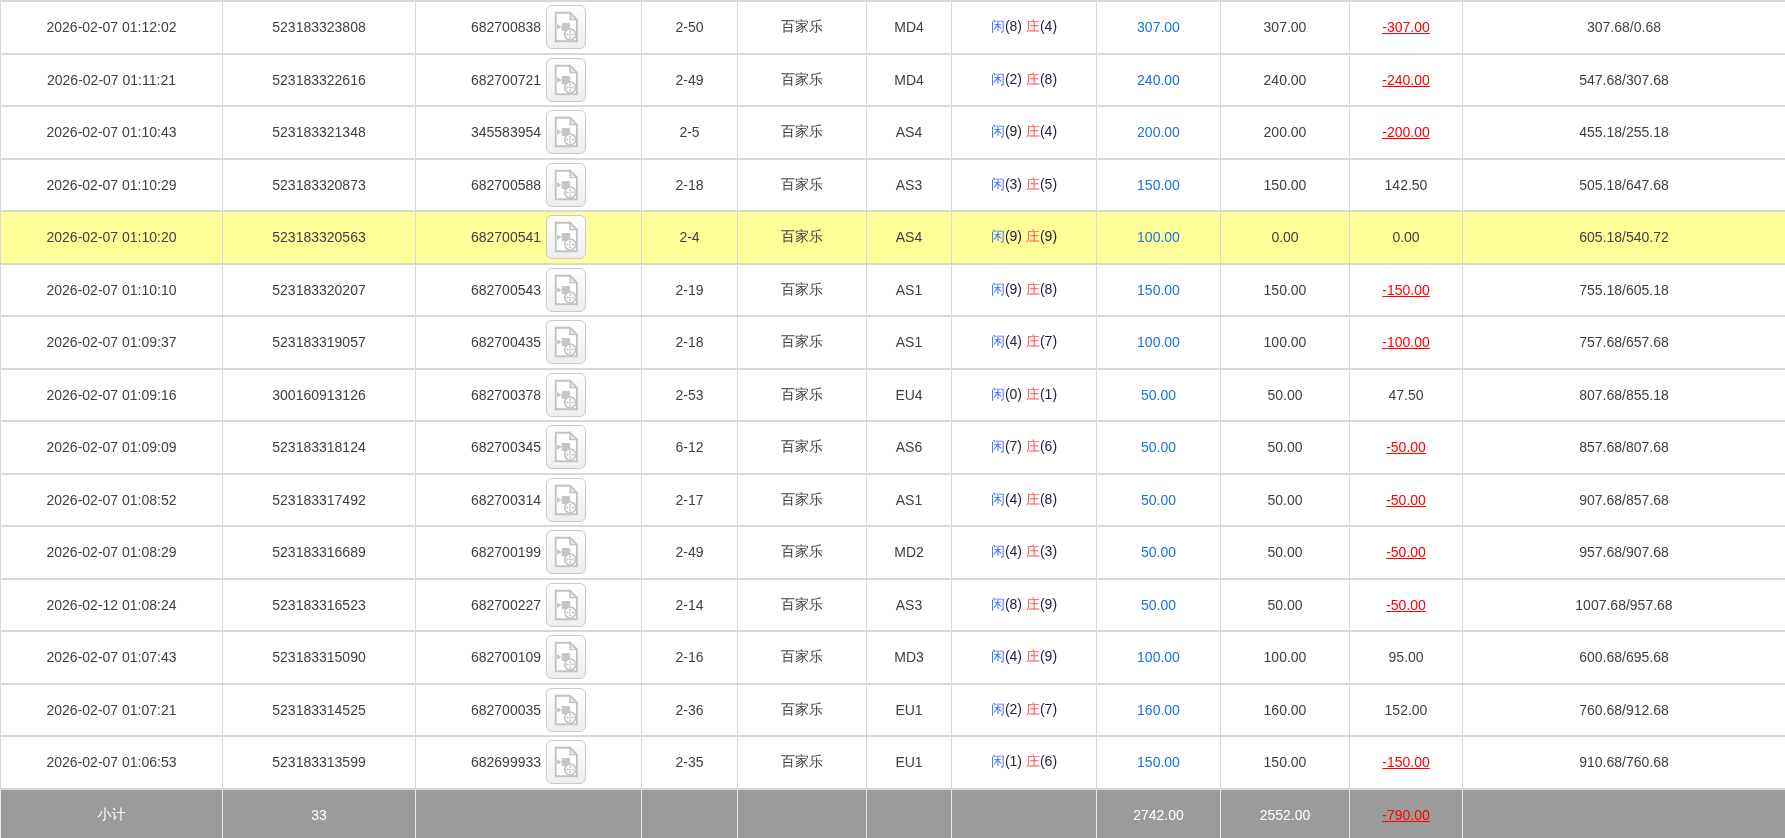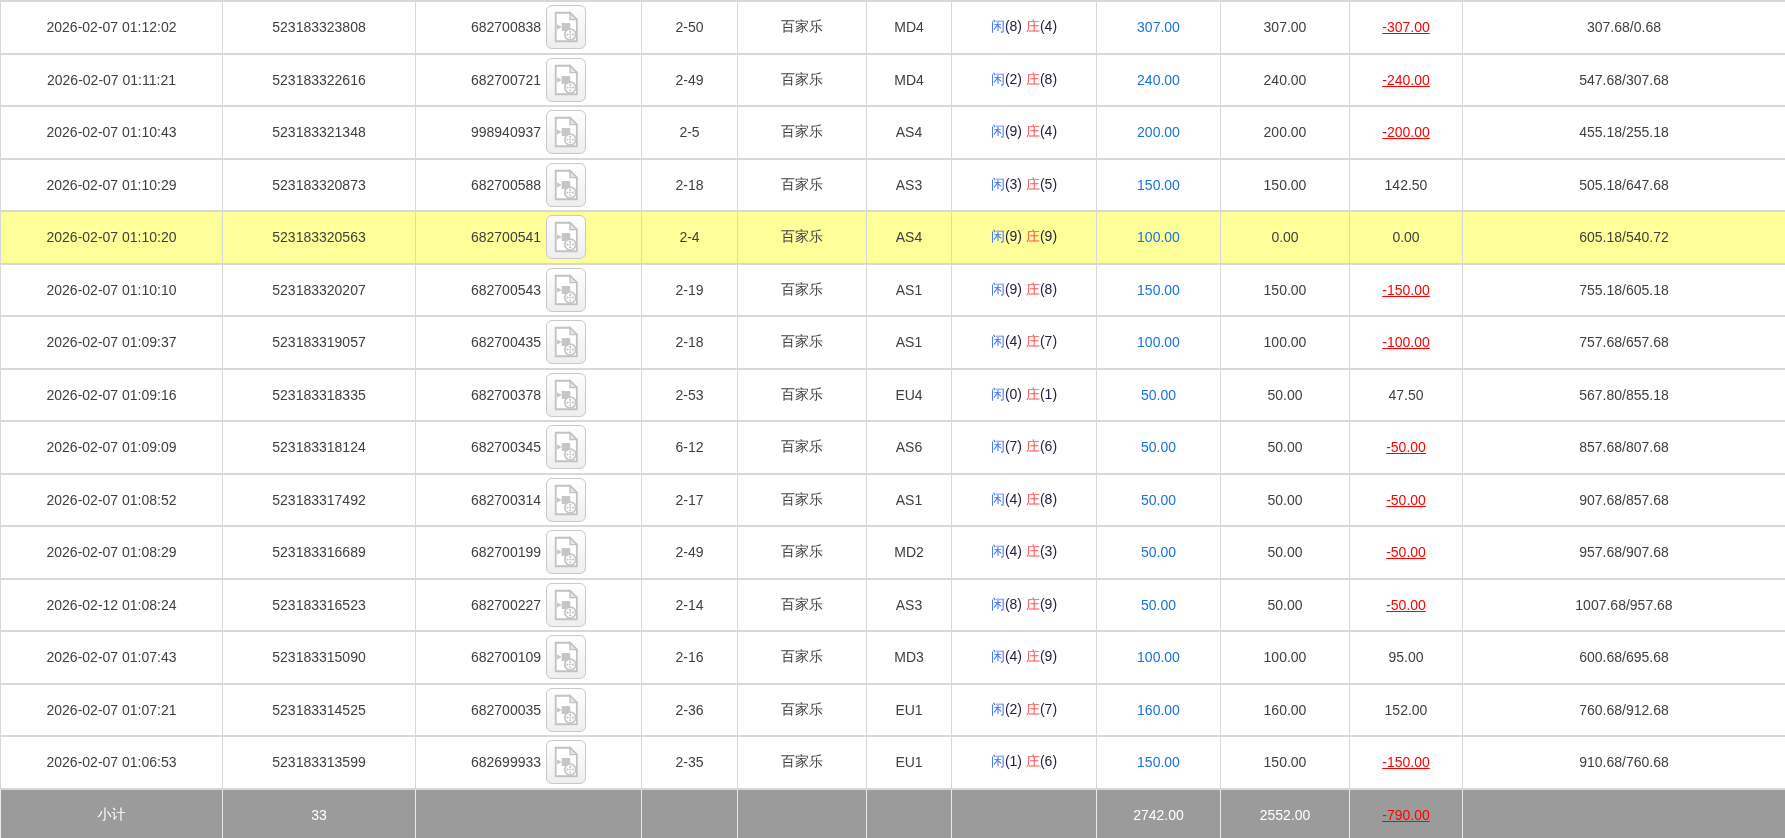--- a/index.html
+++ b/index.html
@@ -96,21 +96,21 @@
         <td>MD4</td>
         <td class="result"><span class="p">闲</span><span class="n">(2)</span> <span class="b">庄</span><span class="n">(8)</span></td>
         <td class="blue">240.00</td>
         <td>240.00</td>
         <td class="neg">-240.00</td>
         <td>547.68/307.68</td>
       </tr>
       <tr class="row">
         <td>2026-02-07 01:10:43</td>
         <td>523183321348</td>
-        <td><span class="round-num">998940937</span><button class="icon-btn"><svg viewBox="0 0 24 28" xmlns="http://www.w3.org/2000/svg" aria-hidden="true">
+        <td><span class="round-num">345583954</span><button class="icon-btn"><svg viewBox="0 0 24 28" xmlns="http://www.w3.org/2000/svg" aria-hidden="true">
     <path d="M3 1.5 h12.5 l6 6 v19 h-18.5 z" fill="#ffffff" stroke="#c2c2c2" stroke-width="1.6"></path>
     <path d="M15.5 1.5 v6 h6 z" fill="#e6e6e6" stroke="#c2c2c2" stroke-width="1.2"></path>
     <path d="M8.2 10.5 h6.3 a1.2 1.2 0 0 1 1.2 1.2 v4.6 a1.2 1.2 0 0 1 -1.2 1.2 h-6.3 z" fill="#c6c6c6"></path>
     <path d="M8.2 13.9 L4.2 11.6 v4.8 z" fill="#c6c6c6"></path>
     <circle cx="15.7" cy="20.6" r="4.8" fill="#ffffff" stroke="#c6c6c6" stroke-width="1.5"></circle>
     <circle cx="15.7" cy="18.2" r="1" fill="#c6c6c6"></circle>
     <circle cx="13.3" cy="20.6" r="1" fill="#c6c6c6"></circle>
     <circle cx="18.1" cy="20.6" r="1" fill="#c6c6c6"></circle>
     <circle cx="15.7" cy="23" r="1" fill="#c6c6c6"></circle>
     <circle cx="15.7" cy="20.6" r="0.9" fill="#c6c6c6"></circle>
@@ -215,41 +215,41 @@
         <td>百家乐</td>
         <td>AS1</td>
         <td class="result"><span class="p">闲</span><span class="n">(4)</span> <span class="b">庄</span><span class="n">(7)</span></td>
         <td class="blue">100.00</td>
         <td>100.00</td>
         <td class="neg">-100.00</td>
         <td>757.68/657.68</td>
       </tr>
       <tr class="row">
         <td>2026-02-07 01:09:16</td>
-        <td>523183318335</td>
+        <td>300160913126</td>
         <td><span class="round-num">682700378</span><button class="icon-btn"><svg viewBox="0 0 24 28" xmlns="http://www.w3.org/2000/svg" aria-hidden="true">
     <path d="M3 1.5 h12.5 l6 6 v19 h-18.5 z" fill="#ffffff" stroke="#c2c2c2" stroke-width="1.6"></path>
     <path d="M15.5 1.5 v6 h6 z" fill="#e6e6e6" stroke="#c2c2c2" stroke-width="1.2"></path>
     <path d="M8.2 10.5 h6.3 a1.2 1.2 0 0 1 1.2 1.2 v4.6 a1.2 1.2 0 0 1 -1.2 1.2 h-6.3 z" fill="#c6c6c6"></path>
     <path d="M8.2 13.9 L4.2 11.6 v4.8 z" fill="#c6c6c6"></path>
     <circle cx="15.7" cy="20.6" r="4.8" fill="#ffffff" stroke="#c6c6c6" stroke-width="1.5"></circle>
     <circle cx="15.7" cy="18.2" r="1" fill="#c6c6c6"></circle>
     <circle cx="13.3" cy="20.6" r="1" fill="#c6c6c6"></circle>
     <circle cx="18.1" cy="20.6" r="1" fill="#c6c6c6"></circle>
     <circle cx="15.7" cy="23" r="1" fill="#c6c6c6"></circle>
     <circle cx="15.7" cy="20.6" r="0.9" fill="#c6c6c6"></circle>
   </svg></button></td>
         <td>2-53</td>
         <td>百家乐</td>
         <td>EU4</td>
         <td class="result"><span class="p">闲</span><span class="n">(0)</span> <span class="b">庄</span><span class="n">(1)</span></td>
         <td class="blue">50.00</td>
         <td>50.00</td>
         <td>47.50</td>
-        <td>567.80/855.18</td>
+        <td>807.68/855.18</td>
       </tr>
       <tr class="row">
         <td>2026-02-07 01:09:09</td>
         <td>523183318124</td>
         <td><span class="round-num">682700345</span><button class="icon-btn"><svg viewBox="0 0 24 28" xmlns="http://www.w3.org/2000/svg" aria-hidden="true">
     <path d="M3 1.5 h12.5 l6 6 v19 h-18.5 z" fill="#ffffff" stroke="#c2c2c2" stroke-width="1.6"></path>
     <path d="M15.5 1.5 v6 h6 z" fill="#e6e6e6" stroke="#c2c2c2" stroke-width="1.2"></path>
     <path d="M8.2 10.5 h6.3 a1.2 1.2 0 0 1 1.2 1.2 v4.6 a1.2 1.2 0 0 1 -1.2 1.2 h-6.3 z" fill="#c6c6c6"></path>
     <path d="M8.2 13.9 L4.2 11.6 v4.8 z" fill="#c6c6c6"></path>
     <circle cx="15.7" cy="20.6" r="4.8" fill="#ffffff" stroke="#c6c6c6" stroke-width="1.5"></circle>

